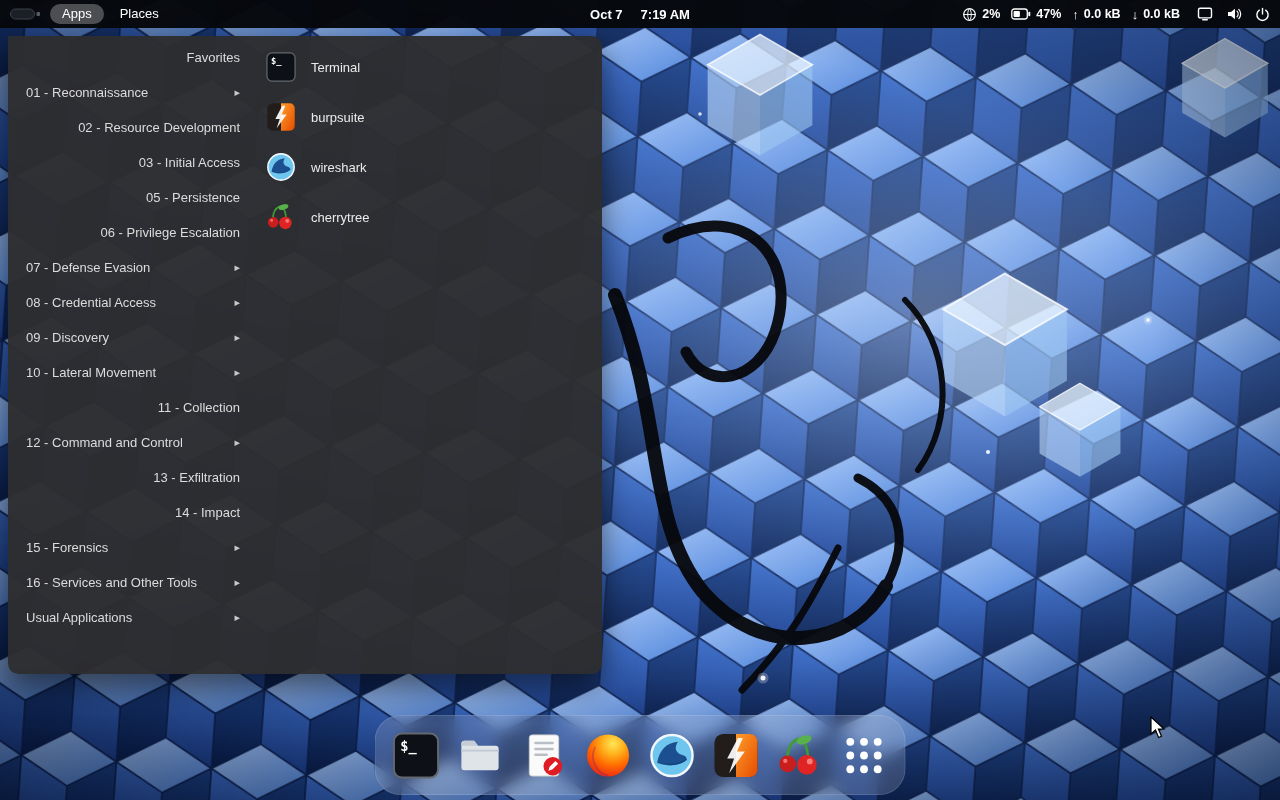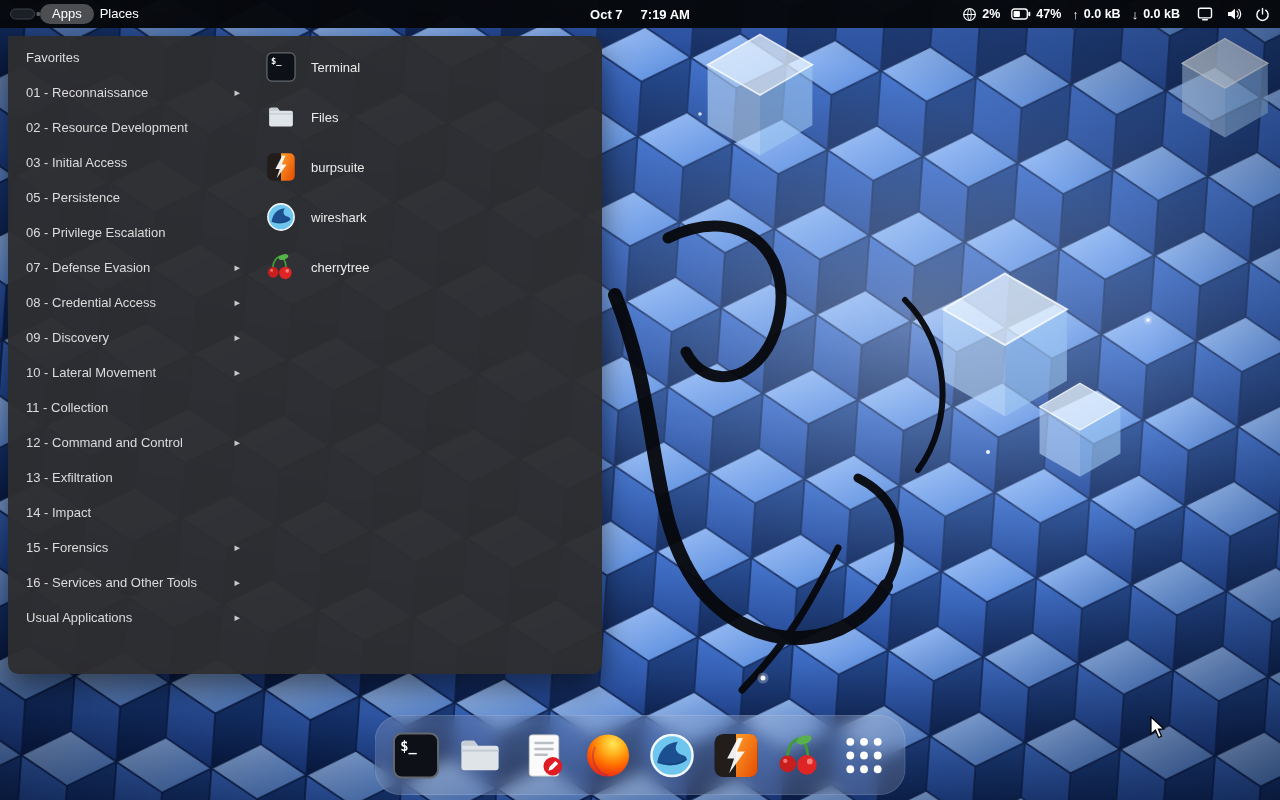--- a/index.html
+++ b/index.html
@@ -9,21 +9,21 @@
     -webkit-font-smoothing:antialiased;
   }
   .wallpaper{position:absolute;inset:0;z-index:0;display:block;}
 
   
   .topbar{
     position:absolute;top:0;left:0;right:0;height:28px;z-index:30;
     background:rgba(6,8,12,0.98);color:#fff;font-size:13px;
     display:flex;align-items:center;padding:0 10px;box-sizing:border-box;
   }
-  .tb-left{display:flex;align-items:center;}
+  .tb-left{display:flex;align-items:center;gap:10px;}
   .kali-logo{display:flex;align-items:center;gap:4px;}
   .apps-btn{
     background:rgba(255,255,255,0.28);border-radius:999px;
     padding:2px 12px 3px;font-weight:500;cursor:default;
   }
   .places-btn{padding:2px 6px 3px;font-weight:500;cursor:default;}
   .tb-center{
     position:absolute;left:50%;transform:translateX(-50%);
     display:flex;gap:18px;font-weight:600;font-size:13px;
   }
@@ -36,21 +36,21 @@
   
   .menu{
     position:absolute;left:8px;top:36px;width:594px;height:638px;z-index:20;
     background:rgba(45,45,47,0.97);border-radius:0 10px 10px 10px;
     box-shadow:0 12px 30px rgba(0,0,0,0.55);
     display:flex;box-sizing:border-box;
   }
   .cats{width:246px;padding:4px 0;box-sizing:border-box;flex:none;}
   .cat-row{
     height:35px;display:flex;align-items:center;
-    padding:0 14px 0 18px;color:#dcdcdc;font-size:13px;cursor:default;
+    padding:0 14px 0 18px;color:#dcdcdc;font-size:13px;cursor:default;justify-content:flex-end;
   }
   .cat-arrow{margin-left:auto;font-size:11px;color:#c9c9c9;}
   .apps-col{flex:1;padding:6px 0;}
   .app-row{
     height:50px;display:flex;align-items:center;gap:15px;
     padding:0 10px 0 12px;color:#ebebeb;font-size:13px;cursor:default;
   }
   .appicon{width:30px;height:30px;display:block;position:relative;flex:none;}
   .appicon svg{width:100%;height:100%;display:block;}
 
@@ -265,30 +265,20 @@
           <svg viewBox="0 0 48 48">
             <rect x="1.5" y="1.5" width="45" height="45" rx="8" fill="#0d1117" stroke="#62686e" stroke-width="2"></rect>
             <text x="8" y="19" fill="#fff" font-family="DejaVu Sans Mono, monospace" font-size="14" font-weight="bold">$_</text>
           </svg>
         </span>
         <span>Terminal</span>
       </div>
       <div class="app-row">
         <span class="appicon">
           <svg viewBox="0 0 48 48">
-            <path d="M5 12a3 3 0 0 1 3-3h10l4 5h18a3 3 0 0 1 3 3v19a3 3 0 0 1-3 3H8a3 3 0 0 1-3-3z" fill="#dfe4e9"></path>
-            <path d="M5 12a3 3 0 0 1 3-3h10l4 5H5z" fill="#c6cdd5"></path>
-            <rect x="5" y="18" width="38" height="2" fill="#c3cad2"></rect>
-          </svg>
-        </span>
-        <span>Files</span>
-      </div>
-      <div class="app-row">
-        <span class="appicon">
-          <svg viewBox="0 0 48 48">
             <defs>
               <linearGradient id="bu5" x1="0" y1="0" x2="1" y2="1">
                 <stop offset="0" stop-color="#ff9d2b"></stop>
                 <stop offset="1" stop-color="#e54b00"></stop>
               </linearGradient>
             </defs>
             <rect x="2" y="2" width="44" height="44" rx="9" fill="#221d1b"></rect>
             <path d="M24 2h14a8 8 0 0 1 8 8v28a8 8 0 0 1-8 8H24z" fill="url(#bu5)"></path>
             <path d="M26 6 L15 27 h7 L17 42 L33 20 h-8 L31 6 Z" fill="#ffffff" opacity="0.92"></path>
           </svg>

